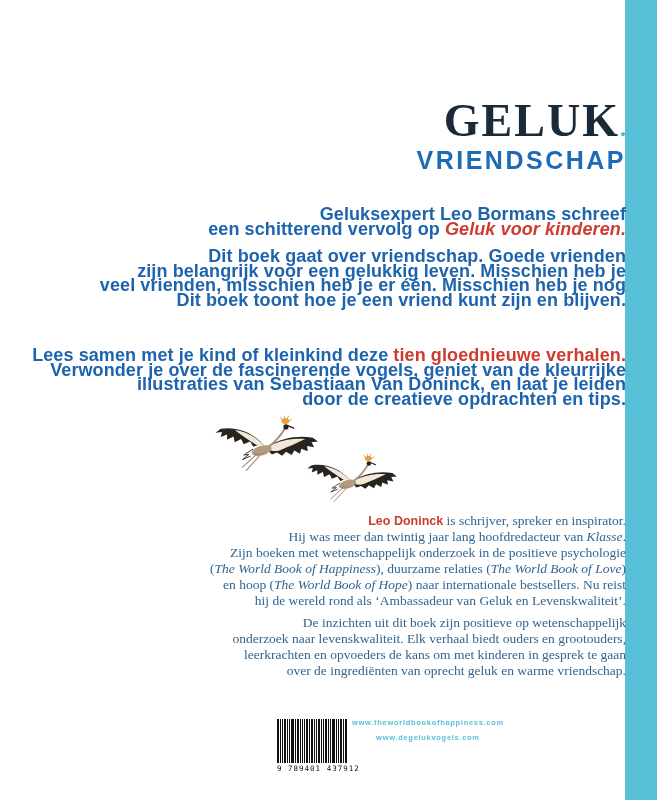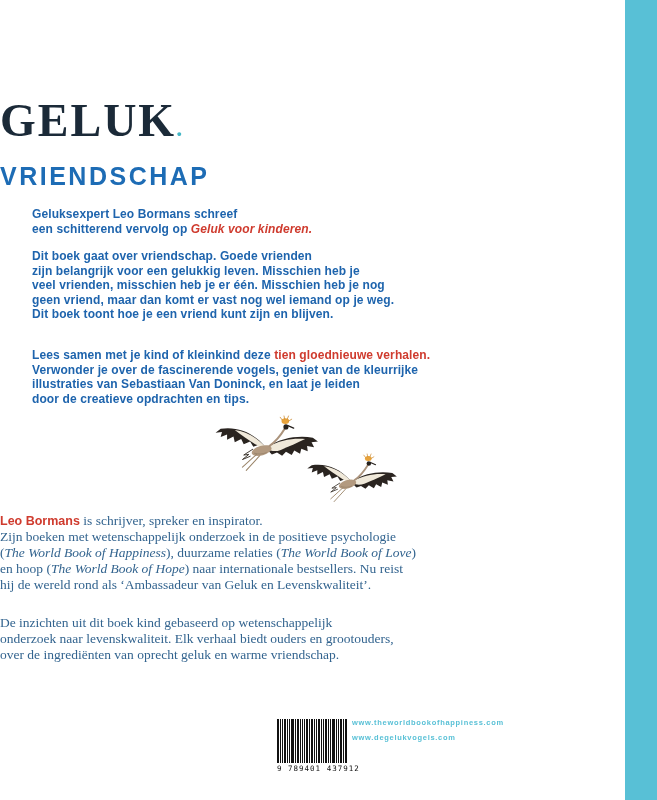--- a/index.html
+++ b/index.html
@@ -9,33 +9,33 @@
     --navy:#1b2a38;
     --teal:#45b7c6;
     --cyan:#58c0d6;
   }
   html,body{margin:0;padding:0;background:#ffffff;}
   .page{
     position:relative;width:657px;height:800px;background:#ffffff;overflow:hidden;
     font-family:"Liberation Sans",sans-serif;
   }
   .stripe{position:absolute;top:0;right:0;width:32px;height:800px;background:var(--cyan);}
-  .block{position:absolute;left:0;width:626px;text-align:left;}
+  .block{position:absolute;left:0;width:626px;text-align:right;}
 
   
   .title-block{top:98px;}
   .t-main{font-family:"Liberation Serif","DejaVu Serif",serif;font-weight:700;font-size:46px;
     line-height:1;color:var(--navy);letter-spacing:2px;}
   .t-dot{color:var(--teal);font-size:24px;letter-spacing:0;}
   .t-sub{font-family:"Liberation Serif","DejaVu Serif",serif;font-style:italic;font-weight:700;
     font-size:23px;line-height:1.1;color:var(--red);margin-top:1px;}
-  .t-series{font-weight:700;font-size:25px;line-height:1.05;color:#1d6cb5;letter-spacing:2.5px;margin-top:19px;}
+  .t-series{font-weight:700;font-size:25px;line-height:1.05;color:#1d6cb5;letter-spacing:2.5px;margin-top:3px;}
 
   
-  .sans{font-weight:700;font-size:12px;line-height:14.5px;color:var(--sans-blue);letter-spacing:0.1px;padding-left:32px;}
+  .sans{font-weight:700;font-size:18px;line-height:14.5px;color:var(--sans-blue);letter-spacing:0.1px;}
   .intro-block{top:207px;}
   .desc-block{top:249px;}
   .invite-block{top:348px;}
 
   
   .serif{font-family:"Liberation Serif","DejaVu Serif",serif;font-size:13.5px;line-height:16px;color:var(--serif-blue);}
   .author-block{top:513px;}
   .insights-block{top:615px;}
 
   .seg-bi{font-style:italic;}
@@ -49,21 +49,21 @@
 
   
   .barcode{position:absolute;left:277px;top:719px;width:70px;text-align:right;}
   .bars{height:44px;display:flex;align-items:stretch;justify-content:center;}
   .bar{background:#111;}
   .bar+.bar{margin-left:1px;}
   .digits{margin-top:1px;font-family:"DejaVu Sans Mono",monospace;font-size:7.5px;
     letter-spacing:1px;color:#111;white-space:nowrap;}
 
   
-  .websites{position:absolute;left:352px;top:716px;text-align:left;}
+  .websites{position:absolute;left:352px;top:716px;text-align:center;}
   .site{font-weight:700;font-size:7.5px;line-height:14.6px;color:var(--cyan);letter-spacing:0.7px;}
 </style>
 </head>
 <body>
 
 <div class="page">
   <div class="stripe"></div>
 
   <header class="block title-block">
     <div class="t-main"><span>GELUK</span><span class="t-dot">.</span></div>
@@ -71,21 +71,20 @@
   </header>
 
   <section class="block sans intro-block">
       <div class="line"><span class="seg-b">Geluksexpert Leo Bormans schreef</span></div>
       <div class="line"><span class="seg-b">een schitterend vervolg op </span><span class="seg-ri">Geluk voor kinderen.</span></div>
     </section>
   <section class="block sans desc-block">
       <div class="line"><span class="seg-b">Dit boek gaat over vriendschap. Goede vrienden</span></div>
       <div class="line"><span class="seg-b">zijn belangrijk voor een gelukkig leven. Misschien heb je</span></div>
       <div class="line"><span class="seg-b">veel vrienden, misschien heb je er één. Misschien heb je nog</span></div>
-      <div class="line"><span class="seg-b">geen vriend, maar dan komt er vast nog wel iemand op je weg.</span></div>
       <div class="line"><span class="seg-b">Dit boek toont hoe je een vriend kunt zijn en blijven.</span></div>
     </section>
   <section class="block sans invite-block">
       <div class="line"><span class="seg-b">Lees samen met je kind of kleinkind deze </span><span class="seg-r">tien gloednieuwe verhalen.</span></div>
       <div class="line"><span class="seg-b">Verwonder je over de fascinerende vogels, geniet van de kleurrijke</span></div>
       <div class="line"><span class="seg-b">illustraties van Sebastiaan Van Doninck, en laat je leiden</span></div>
       <div class="line"><span class="seg-b">door de creatieve opdrachten en tips.</span></div>
     </section>
 
   <div class="block birds-block">
@@ -116,29 +115,31 @@
           <ellipse cx="113" cy="8" rx="6" ry="4.5" fill="#e8a33b"></ellipse>
           <path d="M108,6 L105,2 M112,5 L111,0 M116,5 L118,0 M118,8 L123,5" stroke="#c9882e" stroke-width="1.2" stroke-linecap="round"></path>
         </g>
       </defs>
       <use href="#crane" transform="translate(0,2) scale(0.64)"></use>
       <use href="#crane" transform="translate(92,40) scale(0.56)"></use>
     </svg>
   </div>
 
   <section class="block serif author-block">
-      <div class="line"><span class="seg-rs">Leo Bormans</span><span class="seg-s"> is schrijver, spreker en inspirator.</span></div>
+      <div class="line"><span class="seg-rs">Leo Doninck</span><span class="seg-s"> is schrijver, spreker en inspirator.</span></div>
+      <div class="line"><span class="seg-s">Hij was meer dan twintig jaar lang hoofdredacteur van </span><span class="seg-si">Klasse</span><span class="seg-s">.</span></div>
       <div class="line"><span class="seg-s">Zijn boeken met wetenschappelijk onderzoek in de positieve psychologie</span></div>
       <div class="line"><span class="seg-s">(</span><span class="seg-si">The World Book of Happiness</span><span class="seg-s">), duurzame relaties (</span><span class="seg-si">The World Book of Love</span><span class="seg-s">)</span></div>
       <div class="line"><span class="seg-s">en hoop (</span><span class="seg-si">The World Book of Hope</span><span class="seg-s">) naar internationale bestsellers. Nu reist</span></div>
       <div class="line"><span class="seg-s">hij de wereld rond als ‘Ambassadeur van Geluk en Levenskwaliteit’.</span></div>
     </section>
   <section class="block serif insights-block">
-      <div class="line"><span class="seg-s">De inzichten uit dit boek kind gebaseerd op wetenschappelijk</span></div>
+      <div class="line"><span class="seg-s">De inzichten uit dit boek zijn positieve op wetenschappelijk</span></div>
       <div class="line"><span class="seg-s">onderzoek naar levenskwaliteit. Elk verhaal biedt ouders en grootouders,</span></div>
+      <div class="line"><span class="seg-s">leerkrachten en opvoeders de kans om met kinderen in gesprek te gaan</span></div>
       <div class="line"><span class="seg-s">over de ingrediënten van oprecht geluk en warme vriendschap.</span></div>
     </section>
 
   <div class="barcode">
     <div class="bars">
         <div class="bar" style="width: 2px;"></div>
         <div class="bar" style="width: 1px;"></div>
         <div class="bar" style="width: 1px;"></div>
         <div class="bar" style="width: 2px;"></div>
         <div class="bar" style="width: 1px;"></div>

